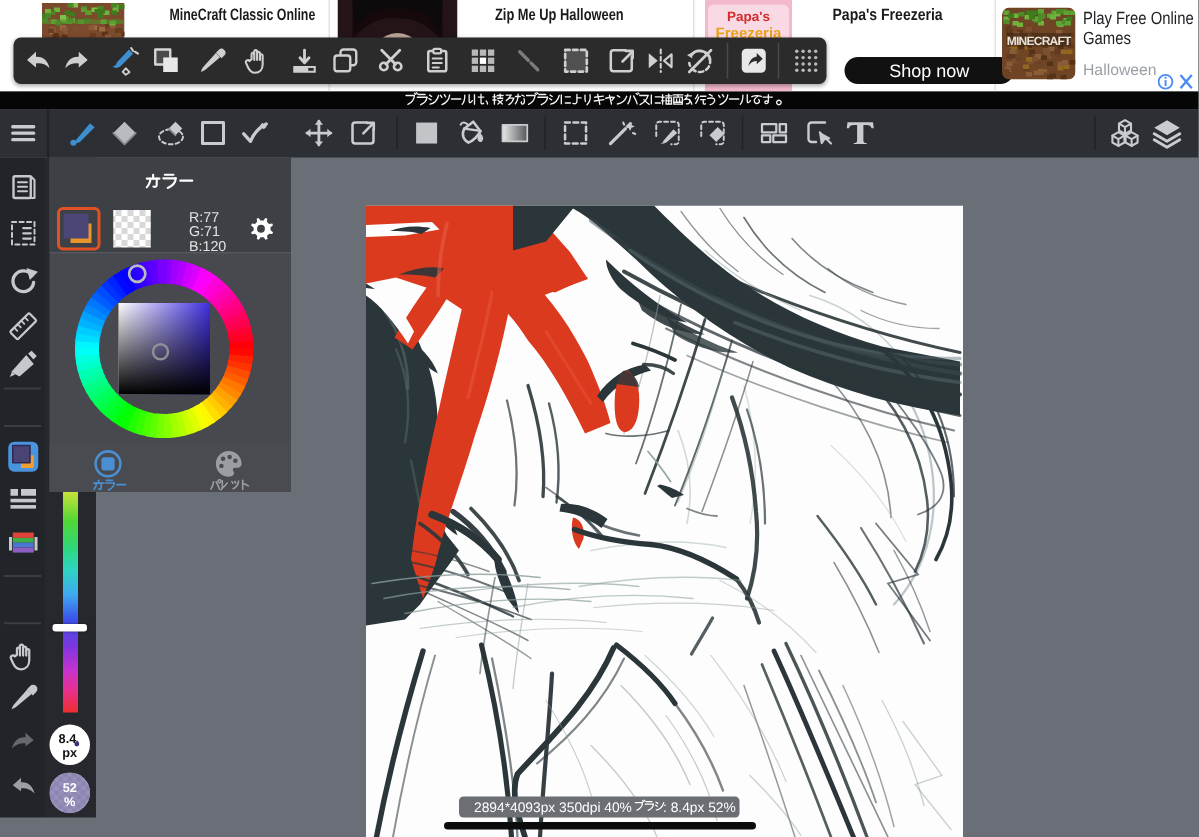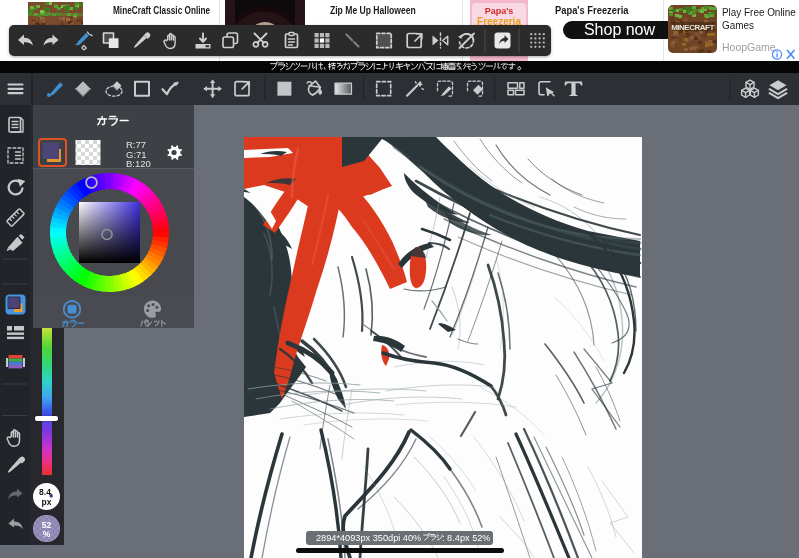--- a/index.html
+++ b/index.html
@@ -155,21 +155,21 @@
     <div class="abs" style="left:330px;top:4px;font-size:11px;font-weight:bold;color:#1a1a1a;transform:scaleX(.78);transform-origin:0 0;white-space:nowrap">Zip Me Up Halloween</div>
     <svg class="abs" style="left:470px;top:0" width="58" height="61" viewBox="0 0 58 61">
       <rect width="58" height="61" fill="#f4b8cb"></rect>
       <rect x="2" y="3" width="54" height="26" rx="4" fill="#f9d9e4"></rect>
       <text x="29" y="14" font-size="9" font-weight="bold" fill="#d42b2b" text-anchor="middle" font-family="Liberation Sans">Papa's</text>
       <text x="29" y="25" font-size="10" font-weight="bold" fill="#e8a31c" text-anchor="middle" font-family="Liberation Sans">Freezeria</text>
       <ellipse cx="20" cy="44" rx="12" ry="11" fill="#fce9f0"></ellipse>
       <ellipse cx="42" cy="47" rx="10" ry="9" fill="#e87ba0"></ellipse>
     </svg>
     <div class="abs" style="left:555px;top:4px;font-size:11px;font-weight:bold;color:#1a1a1a;transform:scaleX(.85);transform-origin:0 0;white-space:nowrap">Papa's Freezeria</div>
-    <div class="abs" style="left:563px;top:21px;width:113px;height:18px;background:#111;border-radius:9px;color:#fff;font-size:16px;text-align:center;line-height:18px">Shop now</div>
+    <div class="abs" style="left:563px;top:38px;width:113px;height:18px;background:#111;border-radius:9px;color:#fff;font-size:12px;text-align:center;line-height:18px">Shop now</div>
     <svg class="abs" style="left:668px;top:5px" width="49" height="48" viewBox="0 0 49 48">
       <defs>
         <clipPath id="rc4">
           <rect width="49" height="48" rx="5"></rect>
         </clipPath>
       </defs>
       <g clip-path="url(#rc4)">
         <rect width="49" height="48" fill="#6f4526"></rect>
         <rect x="15" y="17" width="4" height="3" fill="#94671f"></rect>
         <rect x="2" y="39" width="4" height="3" fill="#7d5130"></rect>
@@ -289,21 +289,21 @@
         <rect x="16" y="2" width="4" height="3" fill="#3f7a1e"></rect>
         <rect x="4" y="4" width="4" height="3" fill="#3f7a1e"></rect>
         <rect x="25" y="4" width="4" height="3" fill="#4e8b28"></rect>
         <rect x="18" y="5" width="4" height="3" fill="#3f7a1e"></rect>
         <rect x="24" y="1" width="4" height="3" fill="#5fa334"></rect>
         <rect x="3" y="17" width="43" height="9" rx="1" fill="#3a2312" opacity=".55"></rect>
         <text x="24.5" y="25" font-size="8" font-weight="bold" fill="#e8e4da" text-anchor="middle" font-family="Liberation Sans" letter-spacing="-0.5">MINECRAFT</text>
       </g>
     </svg>
     <div class="abs" style="left:722px;top:6px;font-size:11.8px;color:#202124;line-height:13px;transform:scaleX(.84);transform-origin:0 0;white-space:nowrap">Play Free Online<br>Games</div>
-    <div class="abs" style="left:722px;top:41px;font-size:10.5px;color:#9aa0a6">HoopGame</div>
+    <div class="abs" style="left:722px;top:41px;font-size:10.5px;color:#9aa0a6">Halloween</div>
     <svg class="abs" style="left:772px;top:49px" width="24" height="11" viewBox="0 0 24 11">
       <circle cx="5" cy="5.5" r="4.6" fill="none" stroke="#4c8bf5" stroke-width="1.2"></circle>
       <rect x="4.4" y="4.4" width="1.3" height="4" fill="#4c8bf5"></rect>
       <rect x="4.4" y="2.2" width="1.3" height="1.3" fill="#4c8bf5"></rect>
       <path d="M15,1 L22.5,9.8 M22.5,1 L15,9.8" stroke="#4c8bf5" stroke-width="1.6"></path>
     </svg>
     <div class="abs" style="left:9px;top:25px;width:542px;height:31px;background:#2b2b2c;border-radius:5px;box-shadow:0 1px 3px rgba(0,0,0,.35)"></div>
     <svg class="abs" style="left:9px;top:25px" width="542" height="31" viewBox="0 0 542 31">
       <g stroke="#cfcfcf" fill="none" stroke-width="1.8" stroke-linecap="round" stroke-linejoin="round">
         <g transform="translate(16,15.5)">

